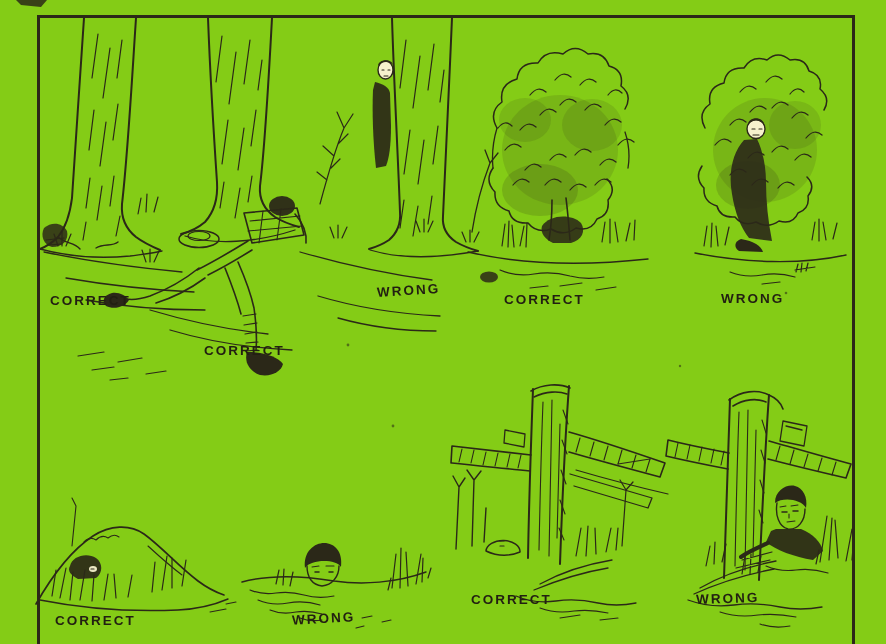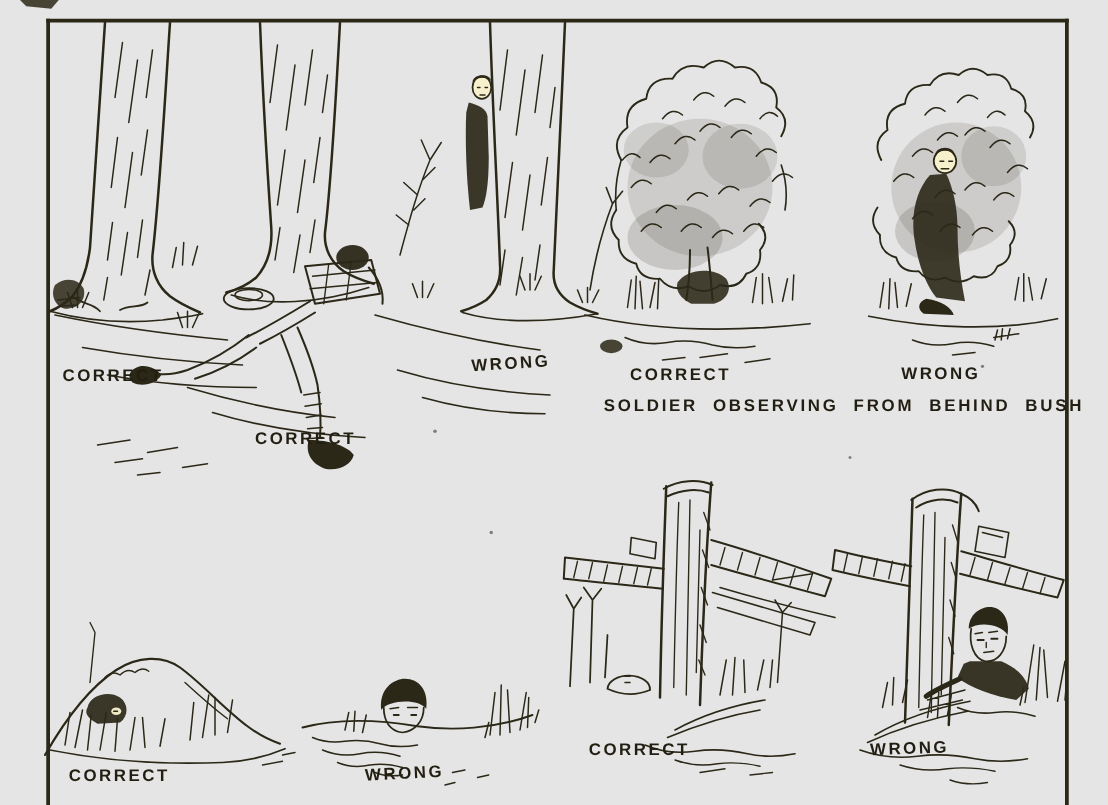--- a/index.html
+++ b/index.html
@@ -1,18 +1,18 @@
 <!DOCTYPE html>
 <html><head>
 <meta charset="utf-8">
 <style>
   html,body{margin:0;padding:0;background:#e9e4c0;}
   .page{
     position:relative;width:886px;height:644px;overflow:hidden;
-    background:#e5e5e5;
+    background:#84cc16;
     font-family:"Liberation Sans", sans-serif;
   }
   .frame{
     position:absolute;left:37px;top:15px;width:818px;height:629px;
     border:3px solid #2b2818;border-bottom:none;box-sizing:border-box;
   }
   .art{position:absolute;left:0;top:0;}
   .ink{stroke:#2b2818;fill:none;stroke-linecap:round;stroke-linejoin:round;}
   .fillink{fill:#2b2818;stroke:none;}
   .label{
@@ -225,21 +225,20 @@
 
   <div class="label" style="left:377px;top:283px;transform:rotate(-3.5deg);">WRONG</div>
 
   <div class="label" style="left:204px;top:343px;">CORRECT</div>
 
 
   <div class="label" style="left:504px;top:292px;">CORRECT</div>
 
   <div class="label" style="left:721px;top:291px;">WRONG</div>
 
-  <div class="caption" style="left:483px;top:317px;">SOLDIER OBSERVING FROM BEHIND BUSH</div>
 
   <div class="label" style="left:55px;top:613px;">CORRECT</div>
 
   <div class="label" style="left:292px;top:611px;transform:rotate(-3deg);">WRONG</div>
 
   <div class="label" style="left:471px;top:592px;">CORRECT</div>
 
   <div class="label" style="left:696px;top:591px;transform:rotate(-2deg);">WRONG</div>
 
 </div>

